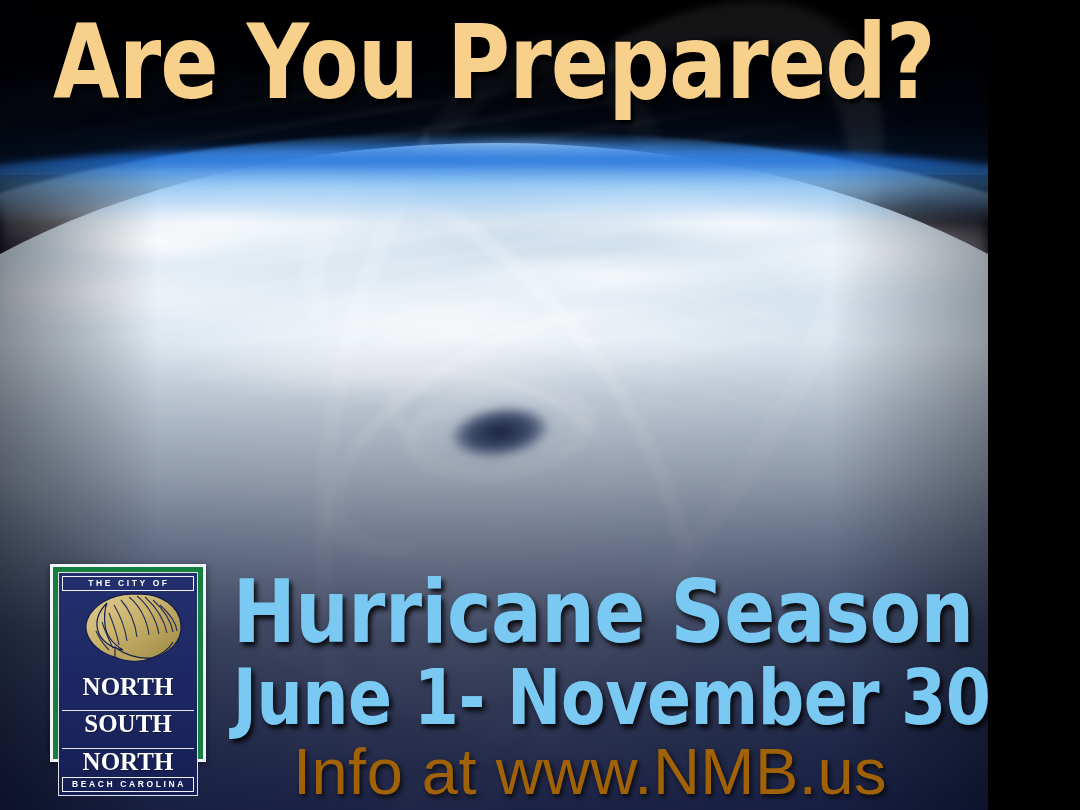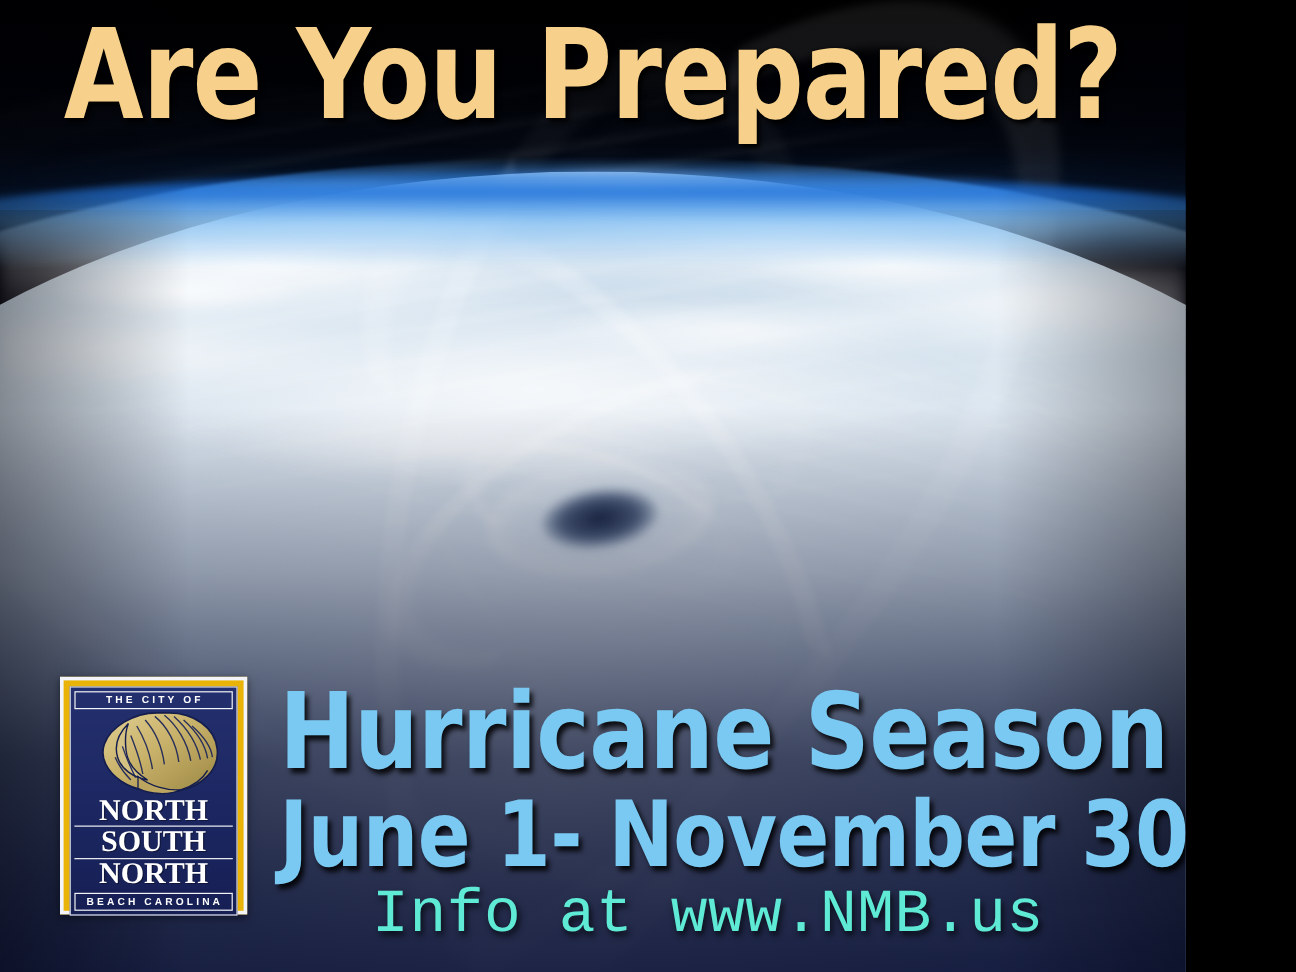--- a/index.html
+++ b/index.html
@@ -245,21 +245,21 @@
     transform-origin: 50% 0;
     white-space: nowrap;
     z-index: 6;
   }
 
   
   .lower {
     position: absolute;
     left: 214px;
     right: 22px;
-    bottom: 20px;
+    bottom: 4px;
     z-index: 6;
     text-align: center;
   }
   .line-hs, .line-dates {
     font-family: "Liberation Sans Narrow", "DejaVu Sans Condensed", "Liberation Sans", sans-serif;
     font-weight: 700;
     color: #79C9F2;
     white-space: nowrap;
     text-shadow: 3px 4px 5px rgba(0,0,0,0.85);
     letter-spacing: -0.5px;
@@ -271,39 +271,39 @@
     transform-origin: 50% 50%;
   }
   .line-dates {
     font-size: 76px;
     line-height: 1.02;
     margin-top: 4px;
     transform: scaleX(0.95);
     transform-origin: 50% 50%;
   }
   .line-info {
-    font-family: Liberation Mono, monospace;
+    font-family: Liberation Sans, sans-serif;
     font-weight: 400;
-    font-size: 51px;
+    font-size: 65px;
     line-height: 1.04;
-    color: #5eead4;
+    color: #a16207;
     white-space: nowrap;
     margin-top: 2px;
     text-shadow: 2px 3px 5px rgba(0,0,0,0.75);
     letter-spacing: 0.5px;
   }
 
   
   .logo {
     position: absolute;
     left: 50px;
     top: 564px;
     width: 156px;
     height: 198px;
-    background: #eab308;
+    background: #15803d;
     border: 3px solid #f3f4fa;
     box-sizing: border-box;
     z-index: 7;
     box-shadow: 0 2px 7px rgba(0,0,0,0.55);
     display: flex;
     flex-direction: column;
     padding: 5px 5px 5px 5px;
   }
   .logo-inner {
     border: 1px solid rgba(255,255,255,0.85);
@@ -338,20 +338,21 @@
     font-weight: 700;
   }
   .logo-names .nm {
     display: block;
     font-size: 25px;
     line-height: 0.98;
     letter-spacing: 0px;
     border-top: 1px solid rgba(255,255,255,0.9);
     padding-top: 1px;
     text-shadow: 1px 1px 0 rgba(0,0,0,0.35);
+    margin-top: 11px;
   }
   .logo-names .nm:first-child { border-top: none; }
   .logo-foot { margin-top: 3px; }
 
   
   .shell-svg { position:absolute; left:50%; top:50%; transform: translate(-50%,-50%); }
 </style>
 </head>
 <body>
 

